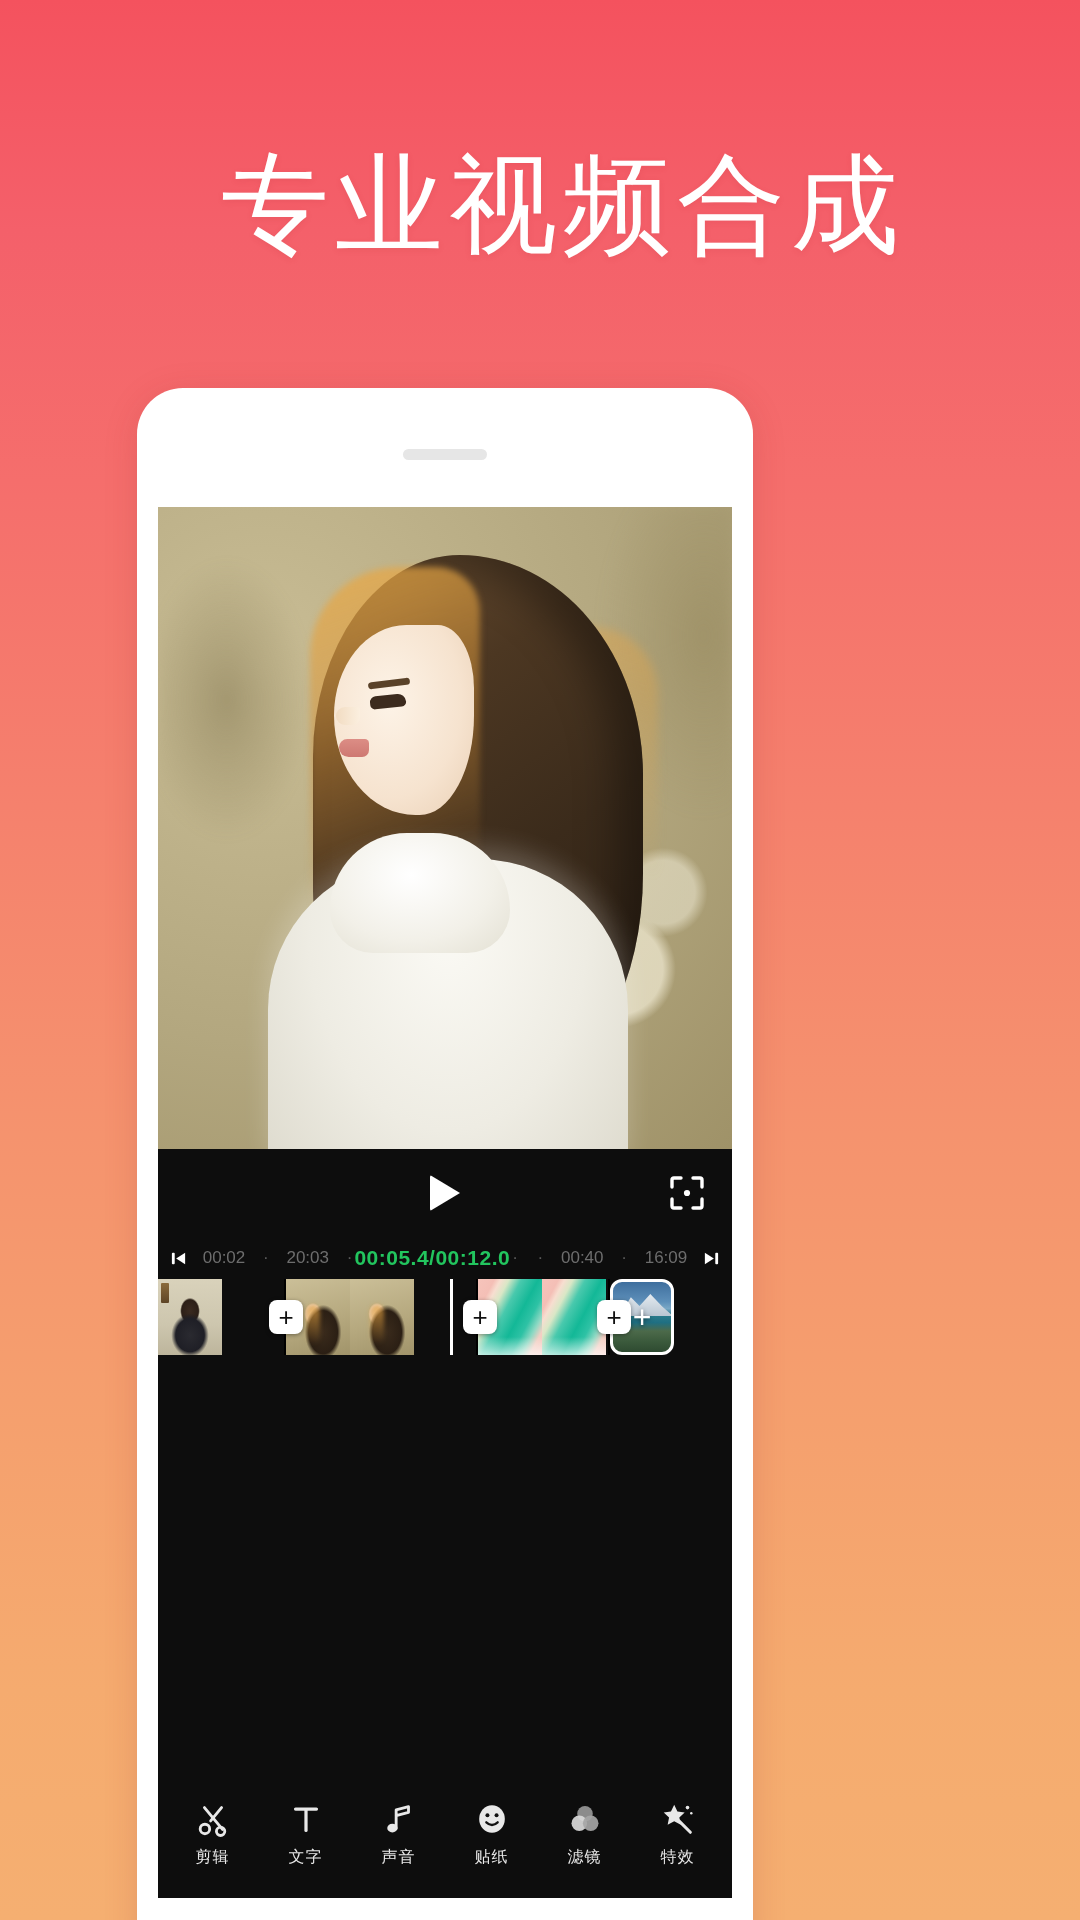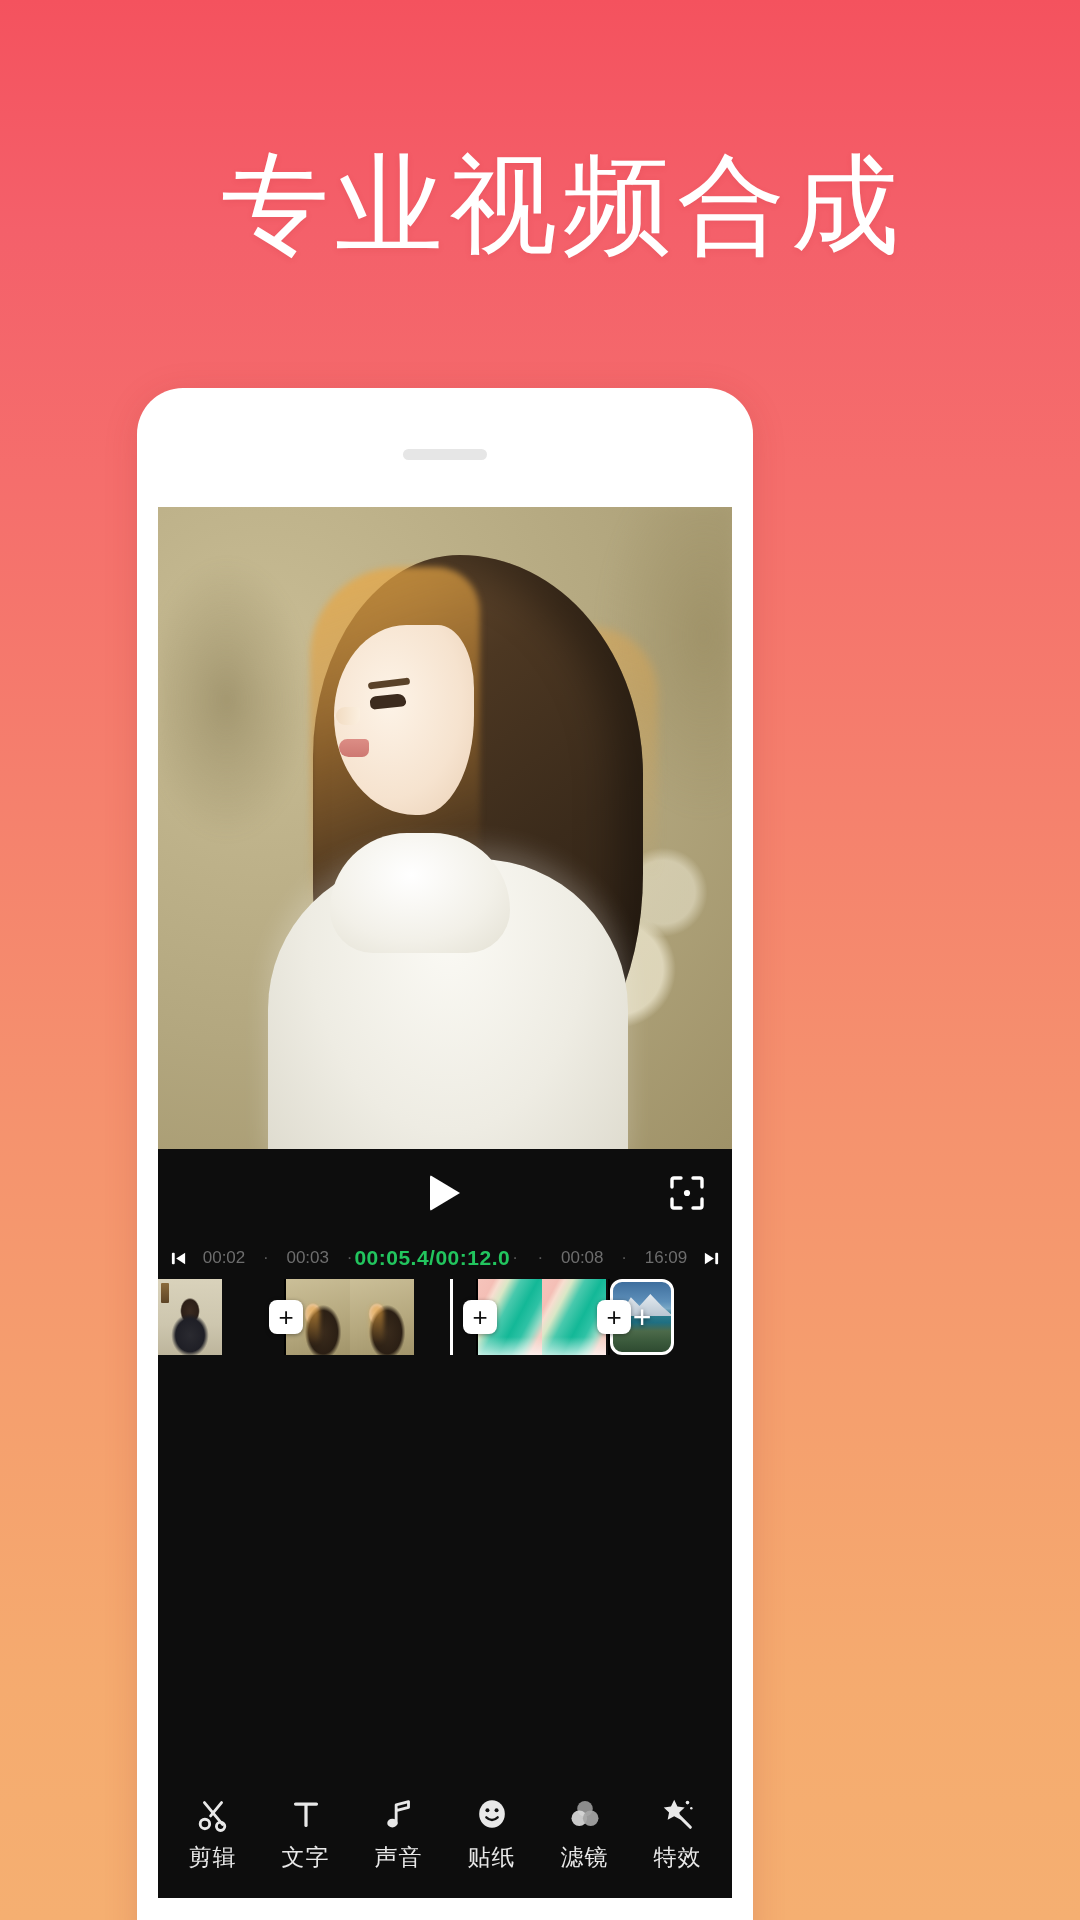--- a/index.html
+++ b/index.html
@@ -360,21 +360,21 @@
     gap:8px;
     width:84px;
     cursor:pointer;
   }
   .tool .ic {
     height:40px; width:40px;
     display:flex; align-items:center; justify-content:center;
   }
   .tool .lbl {
     color:#e8e8e8;
-    font-size:23px;
+    font-size:16px;
     letter-spacing:1px;
   }
 </style>
 </head>
 <body>
 
 <div class="headline">专业视频合成</div>
 
 <div class="phone">
   <div class="speaker"></div>
@@ -418,31 +418,31 @@
         <svg viewBox="0 0 18 18" width="17" height="17">
           <rect x="2" y="3" width="3" height="12" fill="#ffffff" rx="1"></rect>
           <path d="M16 3 L16 15 L6.5 9 Z" fill="#ffffff"></path>
         </svg>
       </span>
       <span class="gap"></span>
       <span class="t">00:02</span>
       <span class="gap"></span>
       <span class="tick-dot">·</span>
       <span class="gap"></span>
-      <span class="t">00:03</span>
+      <span class="t">20:03</span>
       <span class="gap"></span>
       <span class="tick-dot">·</span>
       <span class="spacer"></span>
       <span class="current">00:05.4/00:12.0</span>
       <span class="spacer"></span>
       <span class="tick-dot">·</span>
       <span class="gap"></span>
       <span class="tick-dot">·</span>
       <span class="gap"></span>
-      <span class="t">00:08</span>
+      <span class="t">00:40</span>
       <span class="gap"></span>
       <span class="tick-dot">·</span>
       <span class="gap"></span>
       <span class="t">16:09</span>
       <span class="gap"></span>
       <span class="skip">
         <svg viewBox="0 0 18 18" width="17" height="17">
           <path d="M2 3 L2 15 L11.5 9 Z" fill="#ffffff"></path>
           <rect x="13" y="3" width="3" height="12" fill="#ffffff" rx="1"></rect>
         </svg>

